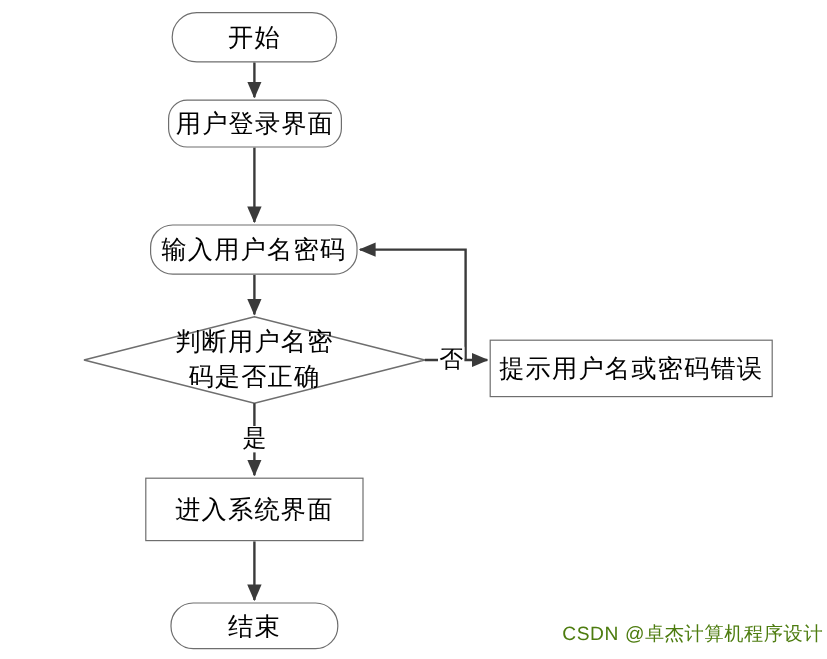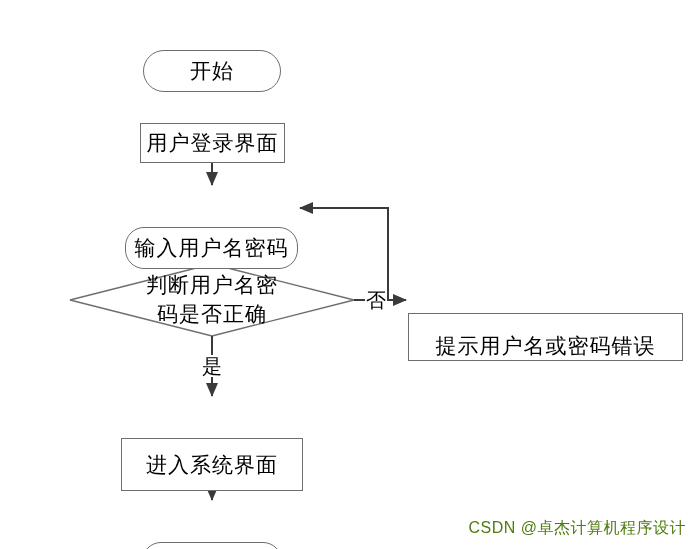--- a/index.html
+++ b/index.html
@@ -21,29 +21,28 @@
     box-sizing: border-box;
     border: 1.5px solid #6e6e6e;
     background: #ffffff;
     display: flex;
     align-items: center;
     justify-content: center;
     font-size: 21px;
     color: #000000;
     letter-spacing: 1px;
     text-align: center;
-    margin-top: 40px;
   }
   .terminator { border-radius: 21px; }
   .node-start   { left: 143px; top: 10px;  width: 138px; height: 42px; }
-  .node-login   { left: 140px; top: 83px;  width: 145px; height: 40px; }
+  .node-login   { left: 140px; top: 83px;  width: 145px; height: 40px; border-radius: 16px; }
   .node-input   { left: 125px; top: 187px; width: 173px; height: 42px; border-radius: 19px; }
   .node-enter   { left: 121px; top: 398px; width: 182px; height: 53px; }
   .node-end     { left: 142px; top: 502px; width: 140px; height: 39px; border-radius: 19px; }
-  .node-error   { left: 408px; top: 273px; width: 275px; height: 48px; align-items: flex-end; }
+  .node-error   { left: 408px; top: 283px; width: 236px; height: 48px; }
   .decision-label {
     position: absolute;
     left: 130px; top: 271px;
     width: 164px; height: 58px;
     display: flex;
     flex-direction: column;
     align-items: center;
     justify-content: center;
     font-size: 21px;
     line-height: 29px;

